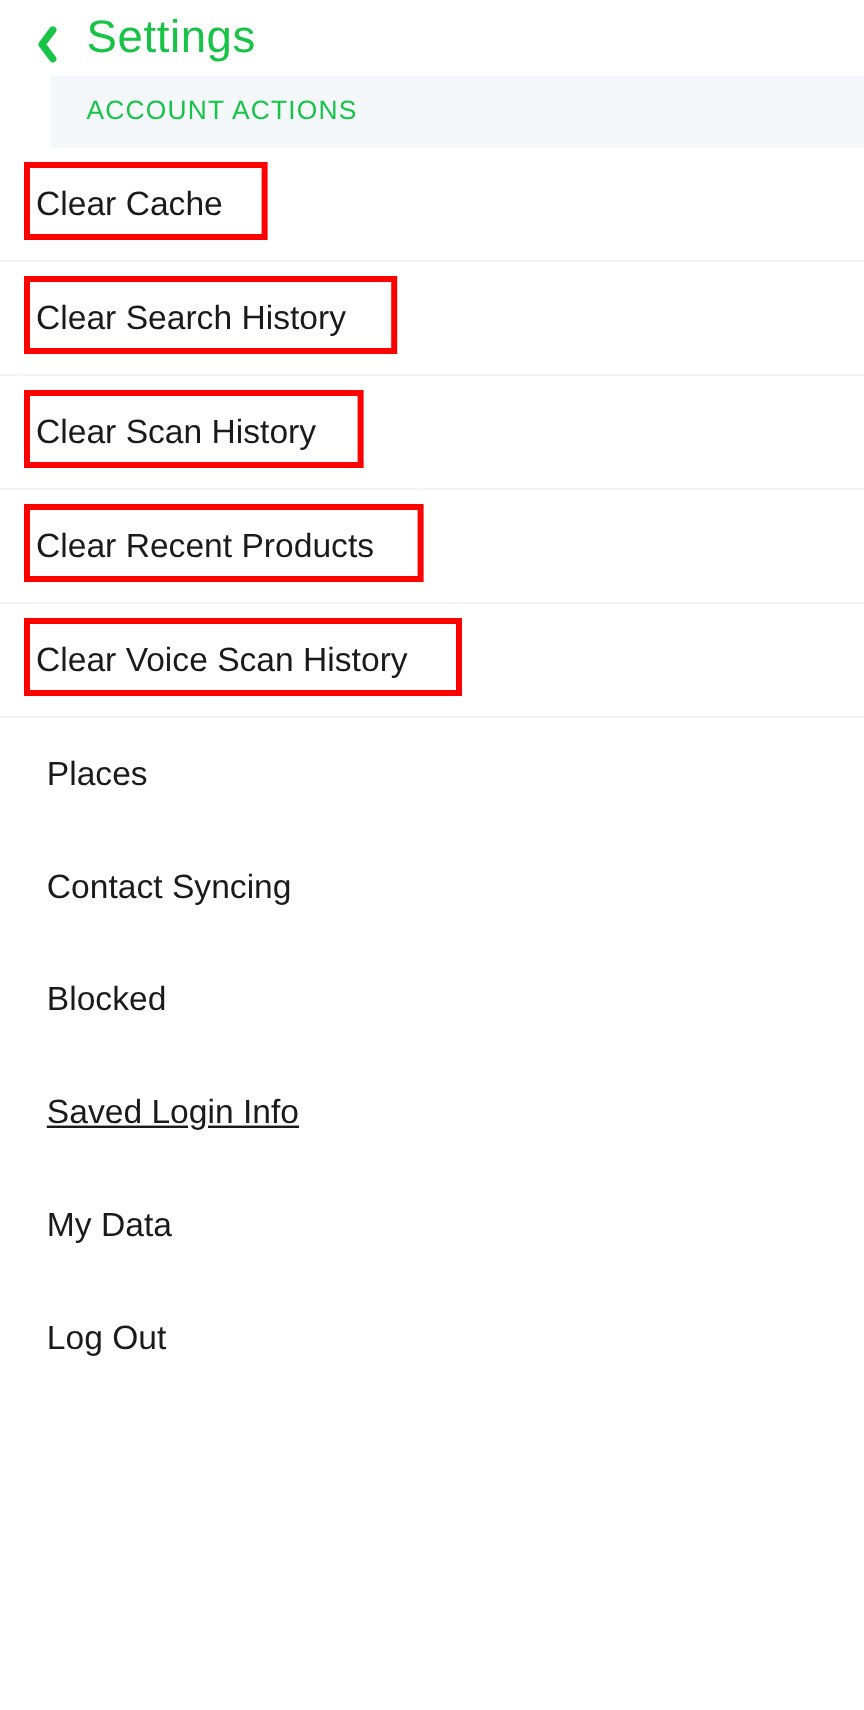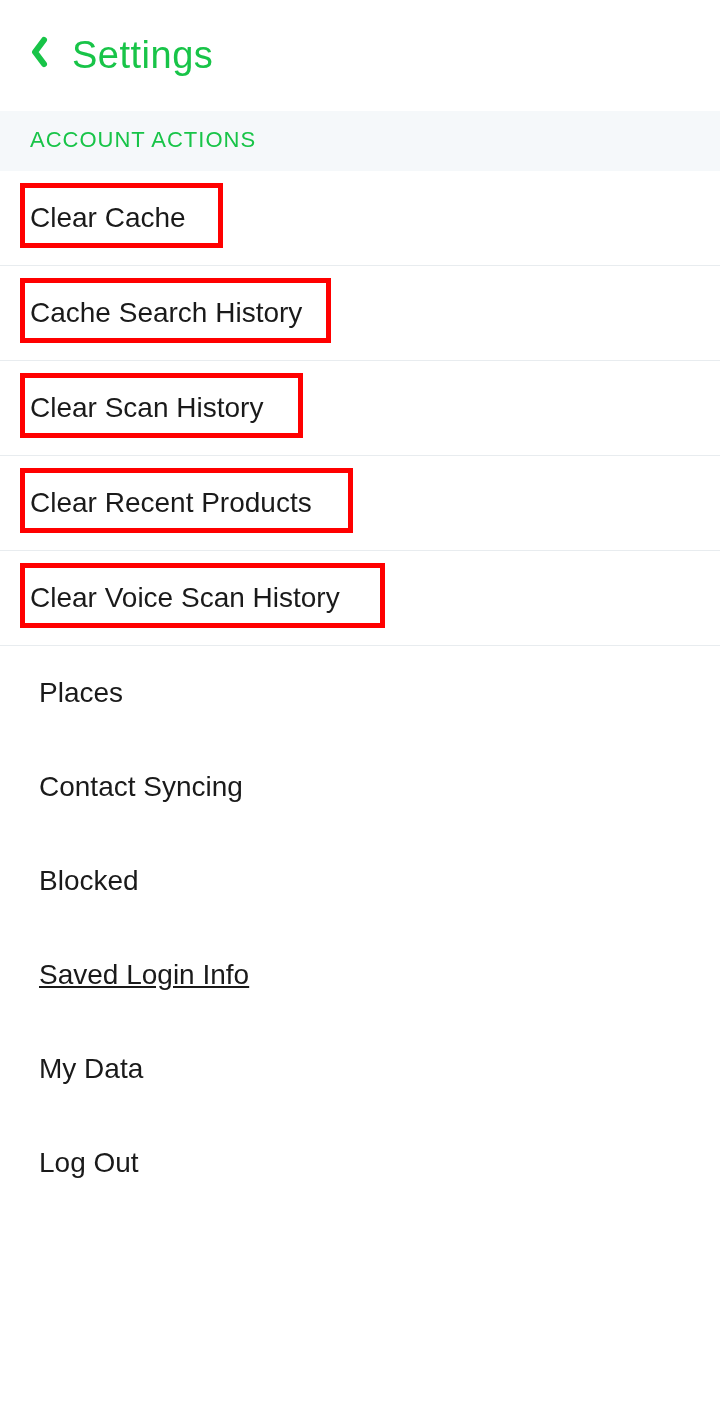--- a/index.html
+++ b/index.html
@@ -8,22 +8,22 @@
       box-sizing: border-box;
     }
     body {
       font-family: -apple-system, BlinkMacSystemFont, "Segoe UI", Helvetica, Arial, sans-serif;
       width: 720px;
       background: #ffffff;
       color: #1a1a1a;
     }
     .header {
       display: flex;
-      align-items: flex-start;
-      padding: 34px 30px;
+      align-items: flex-end;
+      padding: 10px 30px;
       background: #ffffff;
     }
     .back-icon {
       display: inline-flex;
       align-items: center;
       justify-content: center;
       margin-right: 22px;
       margin-top: 2px;
     }
     .back-icon svg {
@@ -36,20 +36,21 @@
       color: #18c448;
       letter-spacing: 0.5px;
     }
     .section-header {
       background: #f5f8fa;
       padding: 16px 30px 18px;
       color: #18c448;
       font-size: 22px;
       font-weight: 500;
       letter-spacing: 1px;
+      margin-left: 42px;
     }
     .list {
       background: #ffffff;
     }
     .list-item {
       padding: 31px 30px;
       border-bottom: 1px solid #e8ecef;
       font-size: 28px;
       color: #1a1a1a;
       font-weight: 400;
@@ -86,21 +87,21 @@
 
 <div class="list" id="settings-list">
     <div class="item-wrapper" style="position: relative;">
       <div class="list-item">
         <span>Clear Cache</span>
       </div>
       <div class="highlight-box" style="left: 20px; top: 12px; width: 203px; height: 65px;"></div>
     </div>
     <div class="item-wrapper" style="position: relative;">
       <div class="list-item">
-        <span>Cache Search History</span>
+        <span>Clear Search History</span>
       </div>
       <div class="highlight-box" style="left: 20px; top: 12px; width: 311px; height: 65px;"></div>
     </div>
     <div class="item-wrapper" style="position: relative;">
       <div class="list-item">
         <span>Clear Scan History</span>
       </div>
       <div class="highlight-box" style="left: 20px; top: 12px; width: 283px; height: 65px;"></div>
     </div>
     <div class="item-wrapper" style="position: relative;">

